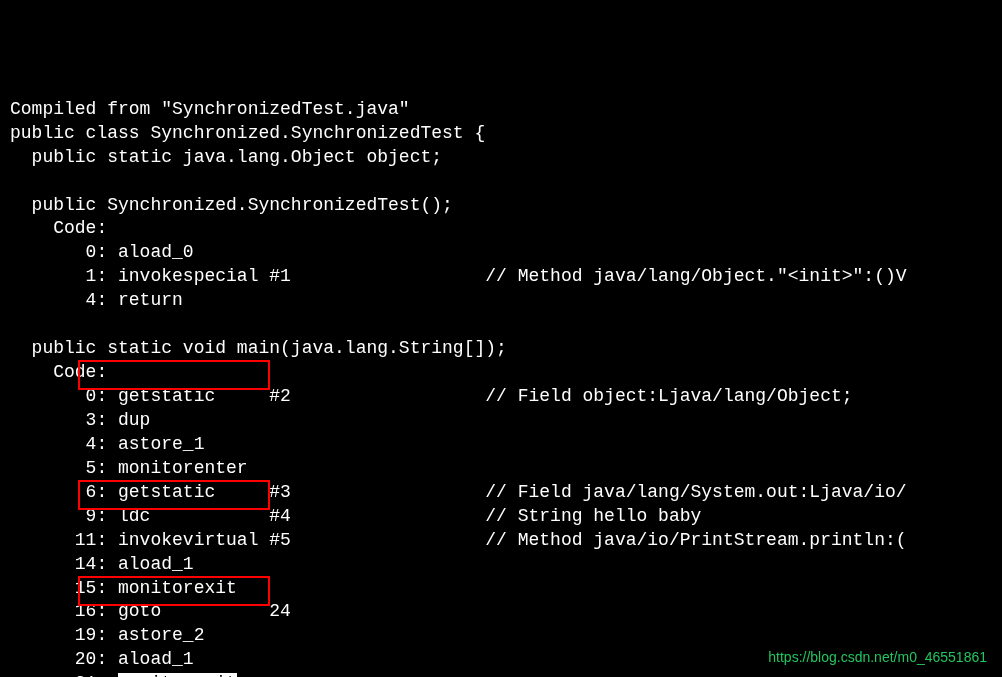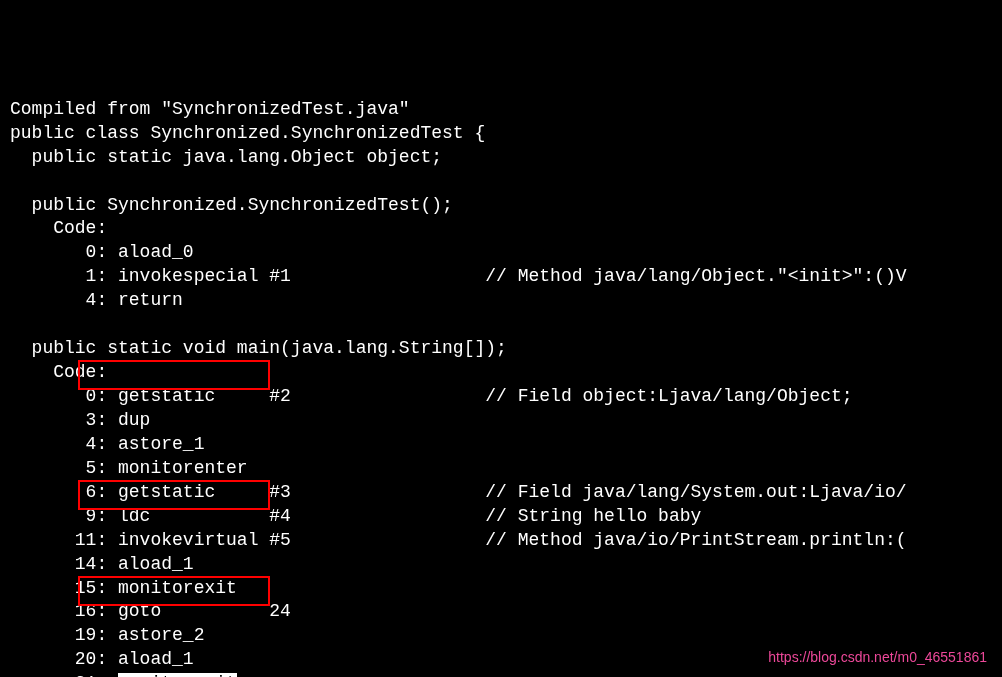--- a/index.html
+++ b/index.html
@@ -50,21 +50,21 @@
       height: 30px;
     }
     .highlight {
       background: #ffffff;
       color: #000000;
     }
     .watermark {
       position: absolute;
       bottom: 10px;
       right: 15px;
-      color: #ec4899;
+      color: #22c55e;
       font-size: 14px;
       font-family: Arial, sans-serif;
     }
   </style>
 </head>
 <body>
 
 
 
 <div id="code-container"><span class="line">Compiled from "SynchronizedTest.java"</span><span class="line">public class Synchronized.SynchronizedTest {</span><span class="line">  public static java.lang.Object object;</span><span class="line"> </span><span class="line">  public Synchronized.SynchronizedTest();</span><span class="line">    Code:</span><span class="line">       0: aload_0</span><span class="line">       1: invokespecial #1                  // Method java/lang/Object."&lt;init&gt;":()V</span><span class="line">       4: return</span><span class="line"> </span><span class="line">  public static void main(java.lang.String[]);</span><span class="line">    Code:</span><span class="line">       0: getstatic     #2                  // Field object:Ljava/lang/Object;</span><span class="line">       3: dup</span><span class="line">       4: astore_1</span><span class="line">       5: monitorenter</span><span class="line">       6: getstatic     #3                  // Field java/lang/System.out:Ljava/io/</span><span class="line">       9: ldc           #4                  // String hello baby</span><span class="line">      11: invokevirtual #5                  // Method java/io/PrintStream.println:(</span><span class="line">      14: aload_1</span><span class="line">      15: monitorexit</span><span class="line">      16: goto          24</span><span class="line">      19: astore_2</span><span class="line">      20: aload_1</span><span class="line">      21: <span class="highlight">monitorexit</span></span></div>

